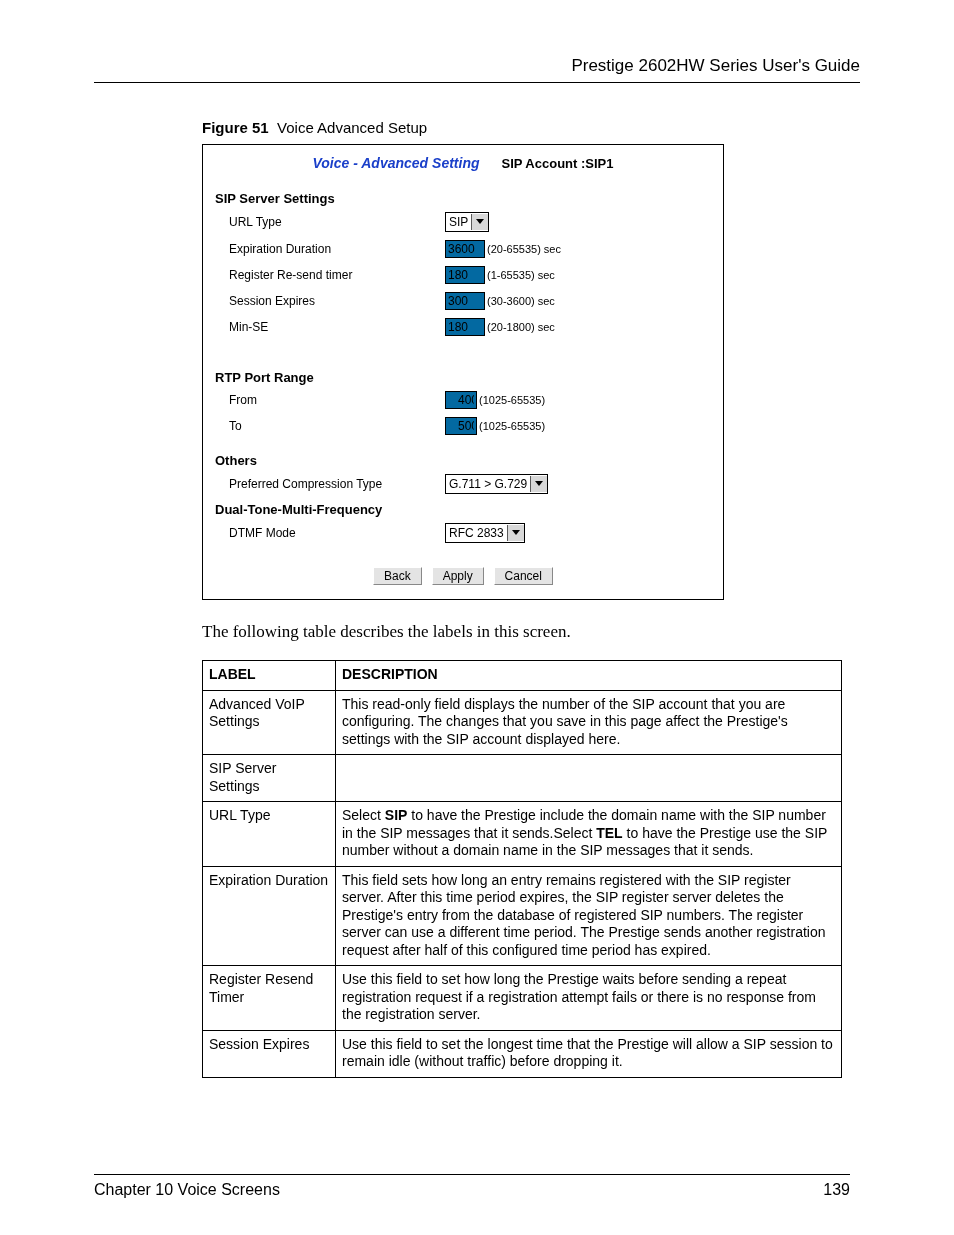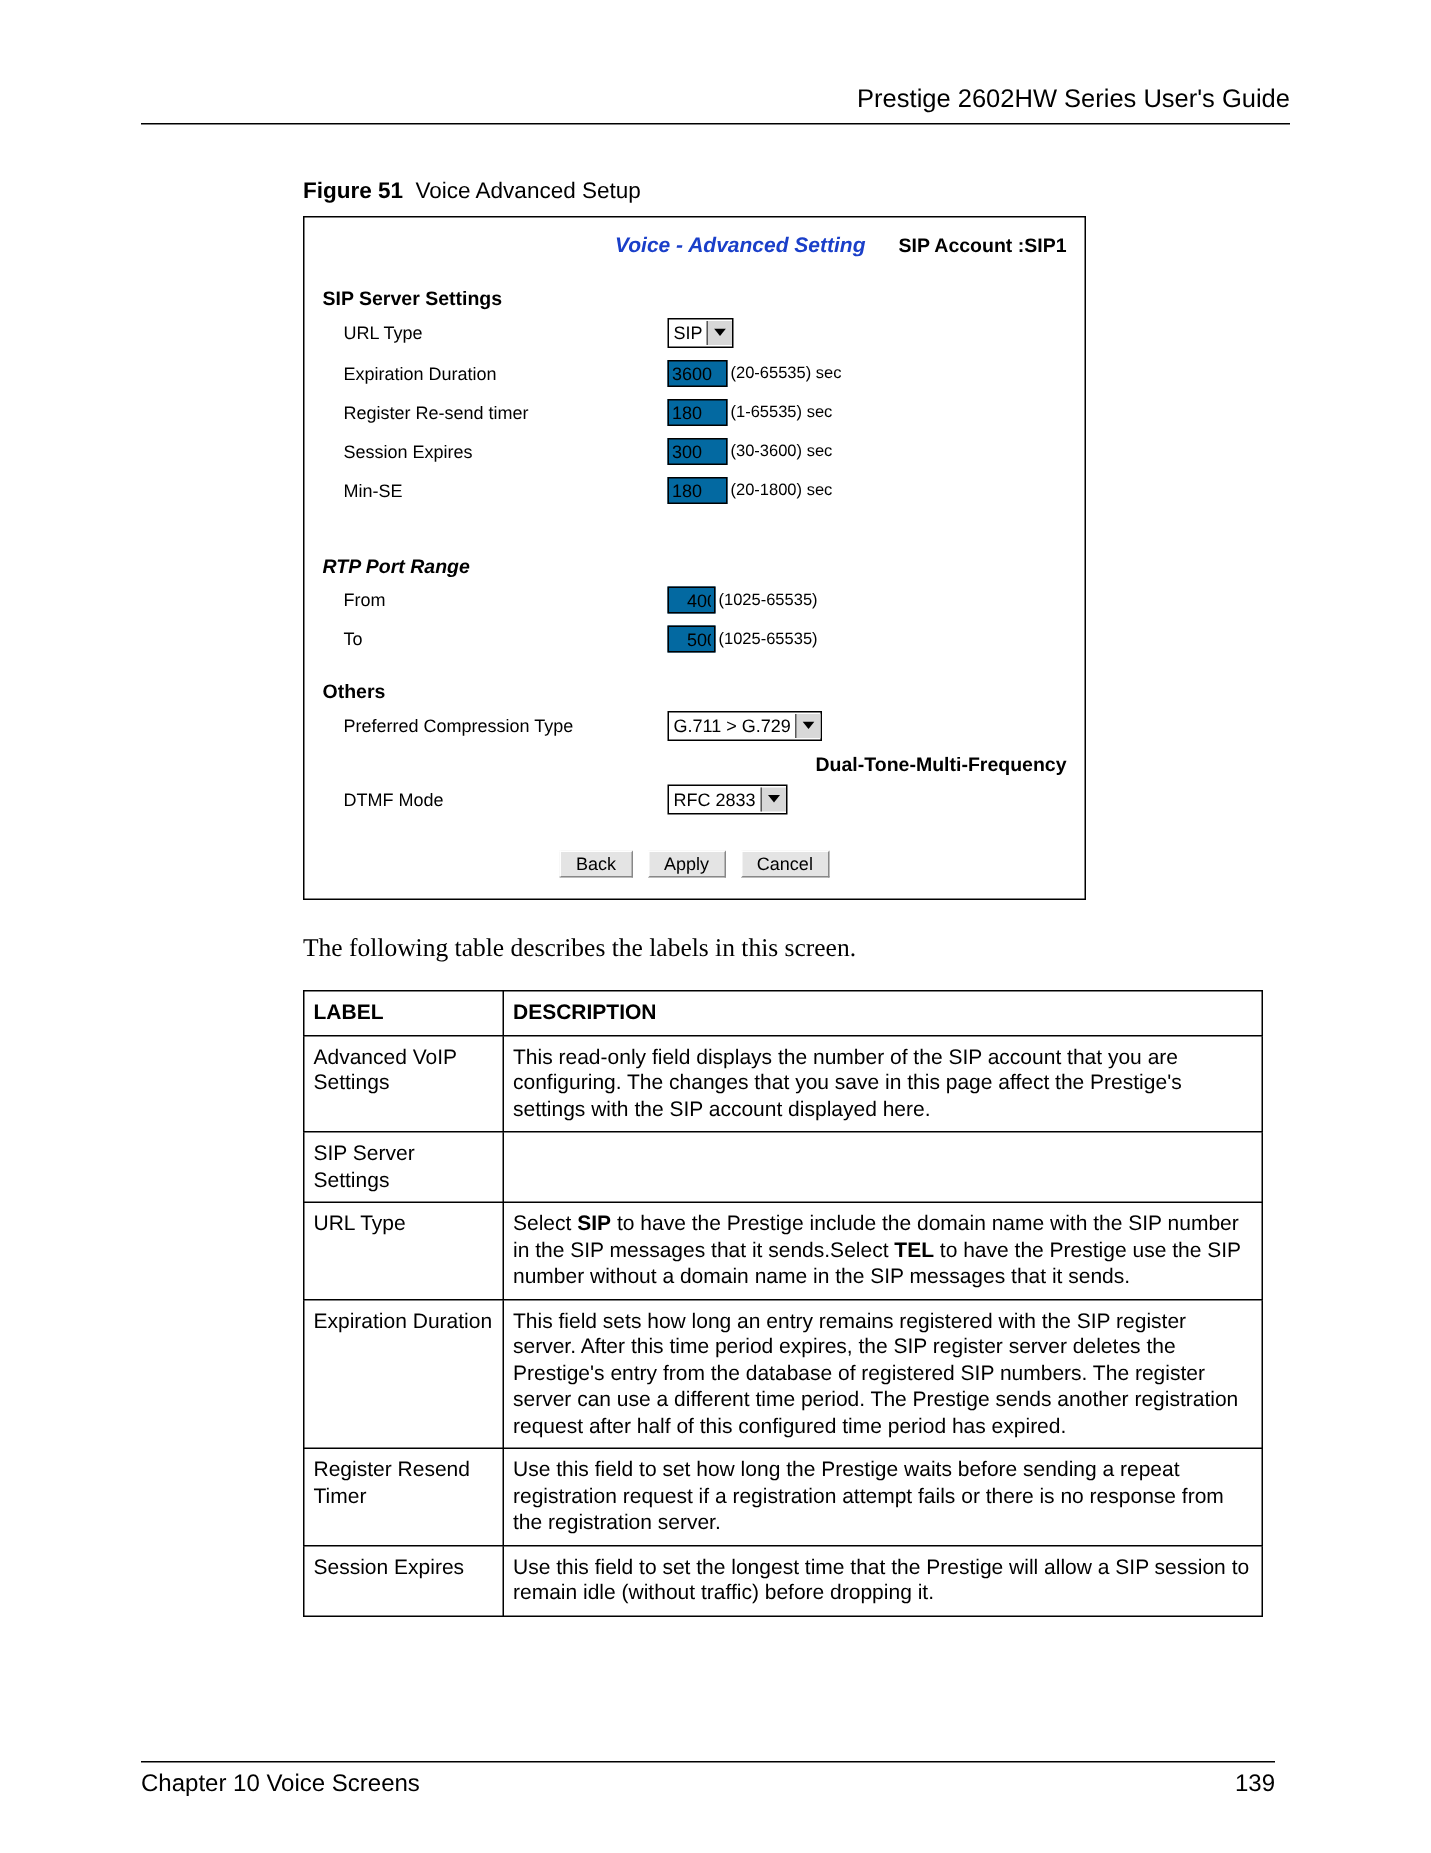--- a/index.html
+++ b/index.html
@@ -39,21 +39,21 @@
     font-weight: bold;
   }
   .dialog-box {
     width: 496px;
     border: 1.5px solid #000;
     padding: 10px 12px 10px 12px;
     font-family: Arial, Helvetica, sans-serif;
   }
   .dlg-head-row {
     display: flex;
-    justify-content: flex-end;
+    justify-content: center;
     align-items: baseline;
     margin-bottom: 20px;
     gap: 22px;
   }
   .dlg-title {
     color: #1a3fc9;
     font-weight: bold;
     font-style: italic;
     font-size: 14px;
   }
@@ -223,21 +223,21 @@
         <input class="field-input w40" value="300" style="">
         <span class="field-suffix">(30-3600) sec</span>
       </div>
 
       <div class="field-row">
         <span class="field-label">Min-SE</span>
         <input class="field-input w40" value="180" style="">
         <span class="field-suffix">(20-1800) sec</span>
       </div>
 
-      <div class="sect-head" style="margin-top:34px;font-style:italic;">RTP Port Range</div>
+      <div class="sect-head" style="margin-top:34px;">RTP Port Range</div>
 
       <div class="field-row">
         <span class="field-label">From</span>
         <input class="field-input w54" value="40000" style="">
         <span class="field-suffix">(1025-65535)</span>
       </div>
 
       <div class="field-row">
         <span class="field-label">To</span>
         <input class="field-input w54" value="50000" style="">
@@ -251,21 +251,21 @@
         <span class="select-box">
           <span class="sel-text">G.711 &gt; G.729</span>
           <span class="select-arrow">
               <svg width="8" height="6">
                 <polygon points="0,0 8,0 4,5" fill="#000"></polygon>
               </svg>
             </span>
         </span>
       </div>
 
-      <div class="sect-head" style="text-align:right;">Dual-Tone-Multi-Frequency</div>
+      <div class="sect-head" style="">Dual-Tone-Multi-Frequency</div>
 
       <div class="field-row">
         <span class="field-label">DTMF Mode</span>
         <span class="select-box">
           <span class="sel-text">RFC 2833</span>
           <span class="select-arrow">
               <svg width="8" height="6">
                 <polygon points="0,0 8,0 4,5" fill="#000"></polygon>
               </svg>
             </span>

